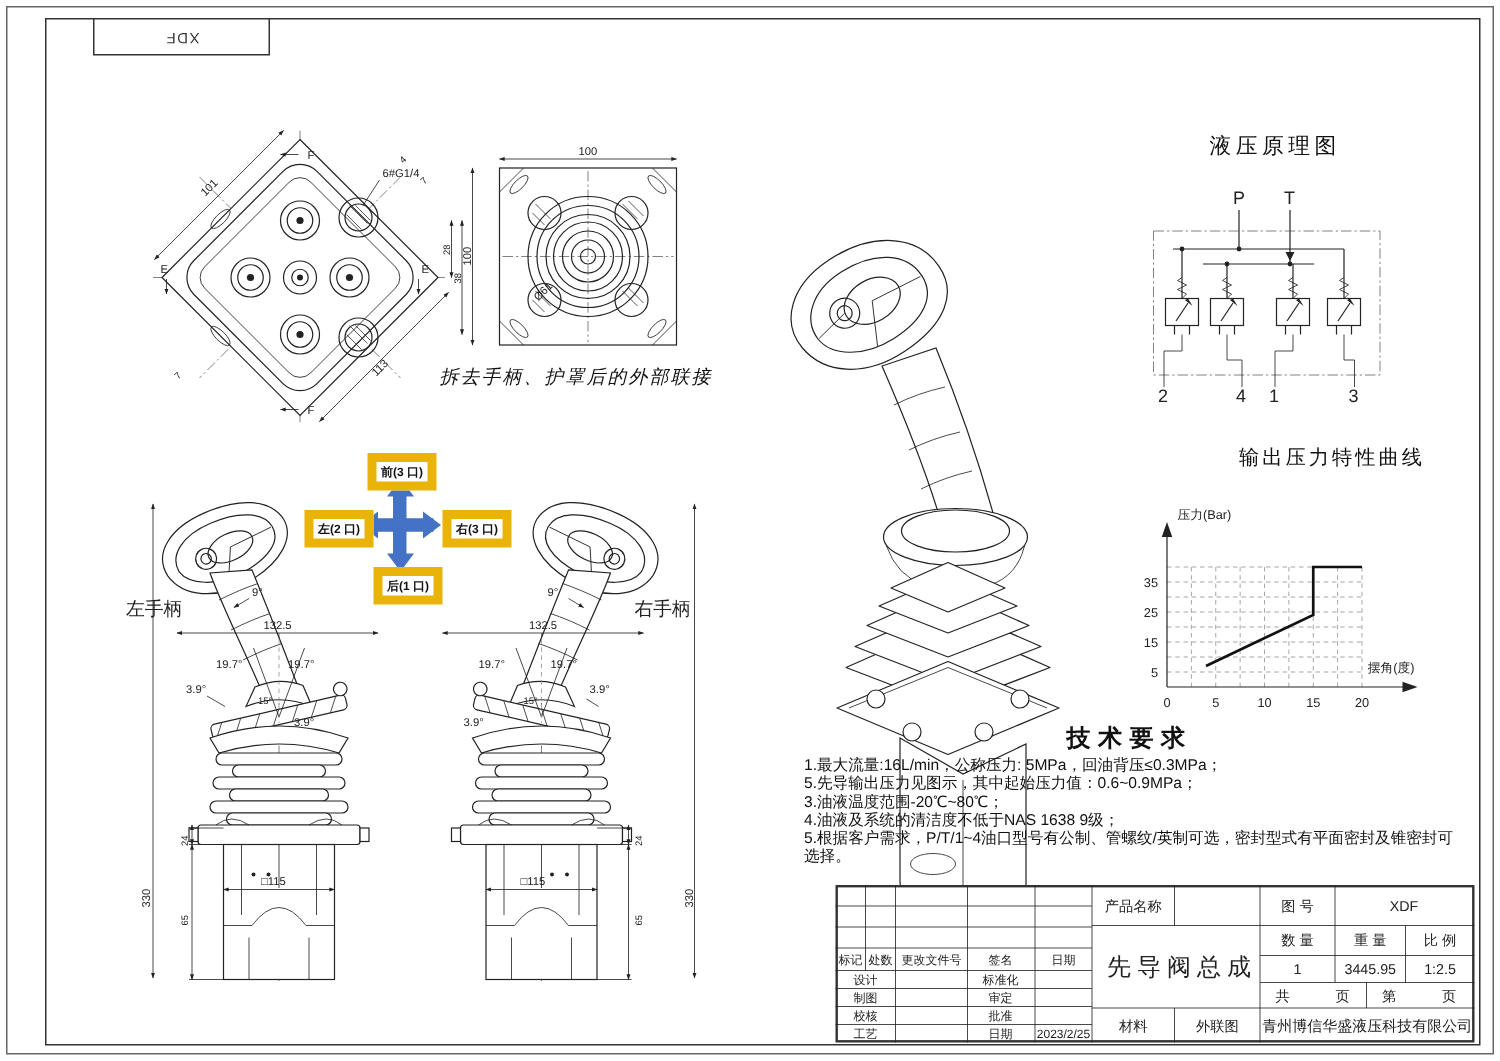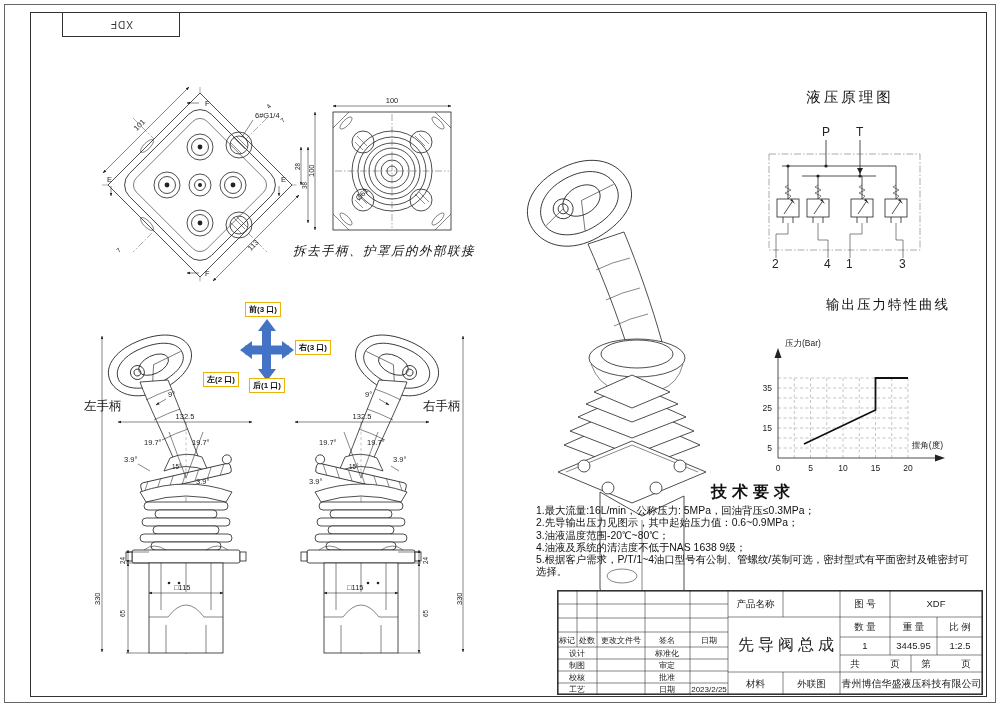--- a/index.html
+++ b/index.html
@@ -24,21 +24,21 @@
   .tick{font-size:8.5px;}
   .curve{fill:none;stroke:#111;stroke-width:1.8;}
   .hatch{stroke:#222;stroke-width:.5;}
   .panel-title{text-align:center;color:#111;}
   .schematic-title{font-size:14.5px;letter-spacing:3px;}
   .chart-title{font-size:13.5px;letter-spacing:2px;text-align:right;}
   .caption{font-size:12.5px;letter-spacing:1.5px;color:#111;}
   .tech{width:434px;color:#111;}
   .tech-title{text-align:center;font-size:16px;letter-spacing:5px;margin-bottom:2px;font-weight:bold;}
   .tech-line{font-size:10.4px;line-height:1.18;}
-  .dir-box{position:absolute;border:1px solid #eab308;background:#fff;font-size:8px;font-weight:bold;
+  .dir-box{position:absolute;border:6px solid #eab308;background:#fff;font-size:8px;font-weight:bold;
            padding:1px 3px;white-space:nowrap;color:#111;}
   .tb-lbl{font-size:8px;}
   .tb-val{font-size:9.5px;}
   .tb-big{font-size:16px;letter-spacing:4px;}
   .tb-co{font-size:10px;}
 </style>
 </head>
 <body>
 
 <div class="sheet">
@@ -165,21 +165,21 @@
       <g fill="#4472c4">
         <rect x="23" y="10" width="9" height="44"></rect>
         <rect x="6" y="27.5" width="44" height="9"></rect>
         <polygon points="19,13 37,13 28,1"></polygon>
         <polygon points="19,51 37,51 28,63"></polygon>
         <polygon points="13,23 13,41 1,32"></polygon>
         <polygon points="43,23 43,41 55,32"></polygon>
       </g>
     </svg>
     <div class="dir-box" style="left:42px;top:0px;">前(3 口)</div>
-    <div class="dir-box" style="left:0px;top:38px;margin-top:32px;">左(2 口)</div>
+    <div class="dir-box" style="left:0px;top:38px;">左(2 口)</div>
     <div class="dir-box" style="left:92px;top:38px;">右(3 口)</div>
     <div class="dir-box" style="left:46px;top:76px;">后(1 口)</div>
   </div>
 
   <svg class="abs" style="left:82px;top:330px;" width="176" height="327" viewBox="0 0 176 327">
     <defs>
       <g id="jart">
         <line class="cl" x1="104" y1="92" x2="104" y2="326"></line>
         <g transform="translate(72,40) rotate(-26)">
           <path class="sf" d="M-44,-6 C-46,-24 -28,-34 -4,-33 C22,-32 40,-22 42,-6 C43,8 28,19 4,21 C-22,23 -41,11 -44,-6 Z"></path>
@@ -439,21 +439,21 @@
     <g>
         <polyline points="59,128 130.5,94 130.5,62 163,62" class="curve"></polyline>
       </g>
     <text class="tick" x="40" y="30">压力(Bar)</text>
     <text class="tick" x="198" y="132" text-anchor="end">摆角(度)</text>
   </svg>
 
   <div class="abs tech" style="left:536px;top:482px;">
     <div class="tech-title">技术要求</div>
     <div class="tech-line">1.最大流量:16L/min，公称压力: 5MPa，回油背压≤0.3MPa；</div>
-    <div class="tech-line">2.先导输出压力见图示，其中起始压力值：0.6~0.9MPa；</div>
+    <div class="tech-line">5.先导输出压力见图示，其中起始压力值：0.6~0.9MPa；</div>
     <div class="tech-line">3.油液温度范围-20℃~80℃；</div>
     <div class="tech-line">4.油液及系统的清洁度不低于NAS 1638 9级；</div>
     <div class="tech-line">5.根据客户需求，P/T/1~4油口型号有公制、管螺纹/英制可选，密封型式有平面密封及锥密封可选择。</div>
   </div>
 
   <svg class="abs" style="left:557px;top:590px;" width="426" height="105" viewBox="0 0 426 105">
     <rect x="0.8" y="0.8" width="424.4" height="103.4" fill="#fff" stroke="#333" stroke-width="1.6"></rect>
     <g class="s thin">
       <line x1="171" y1="0" x2="171" y2="105"></line>
       <line x1="0" y1="14" x2="171" y2="14"></line>

